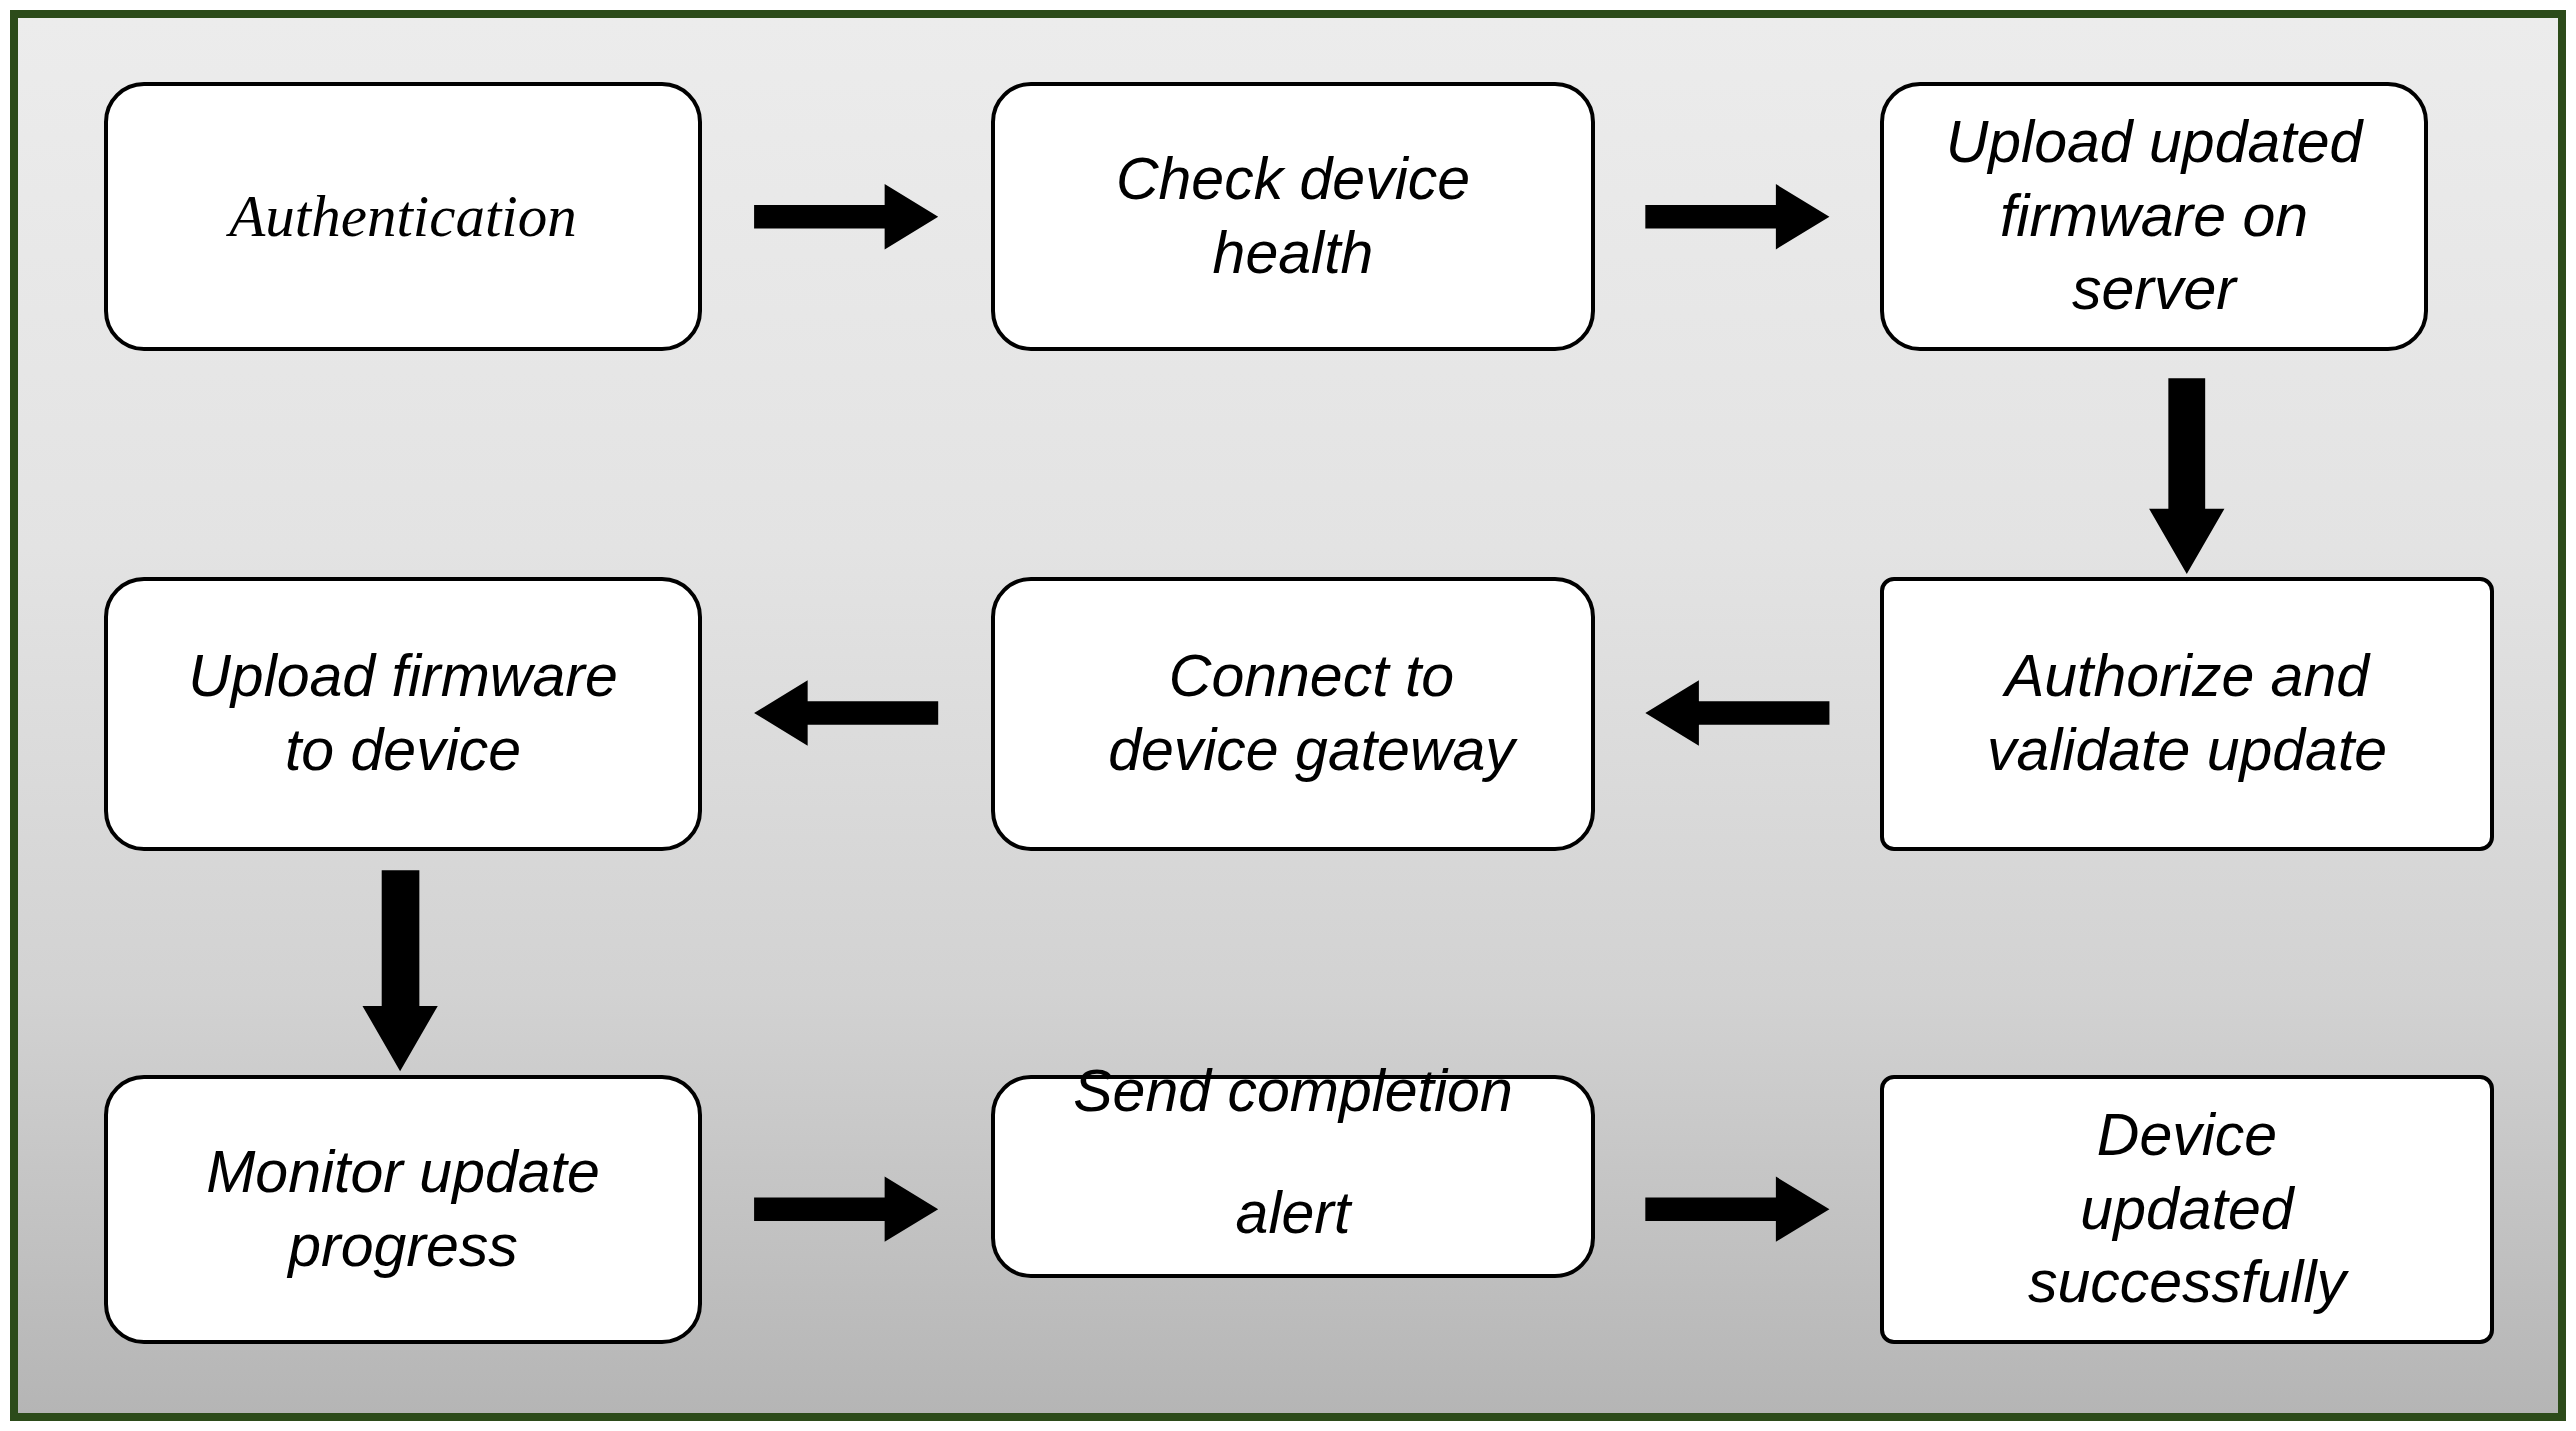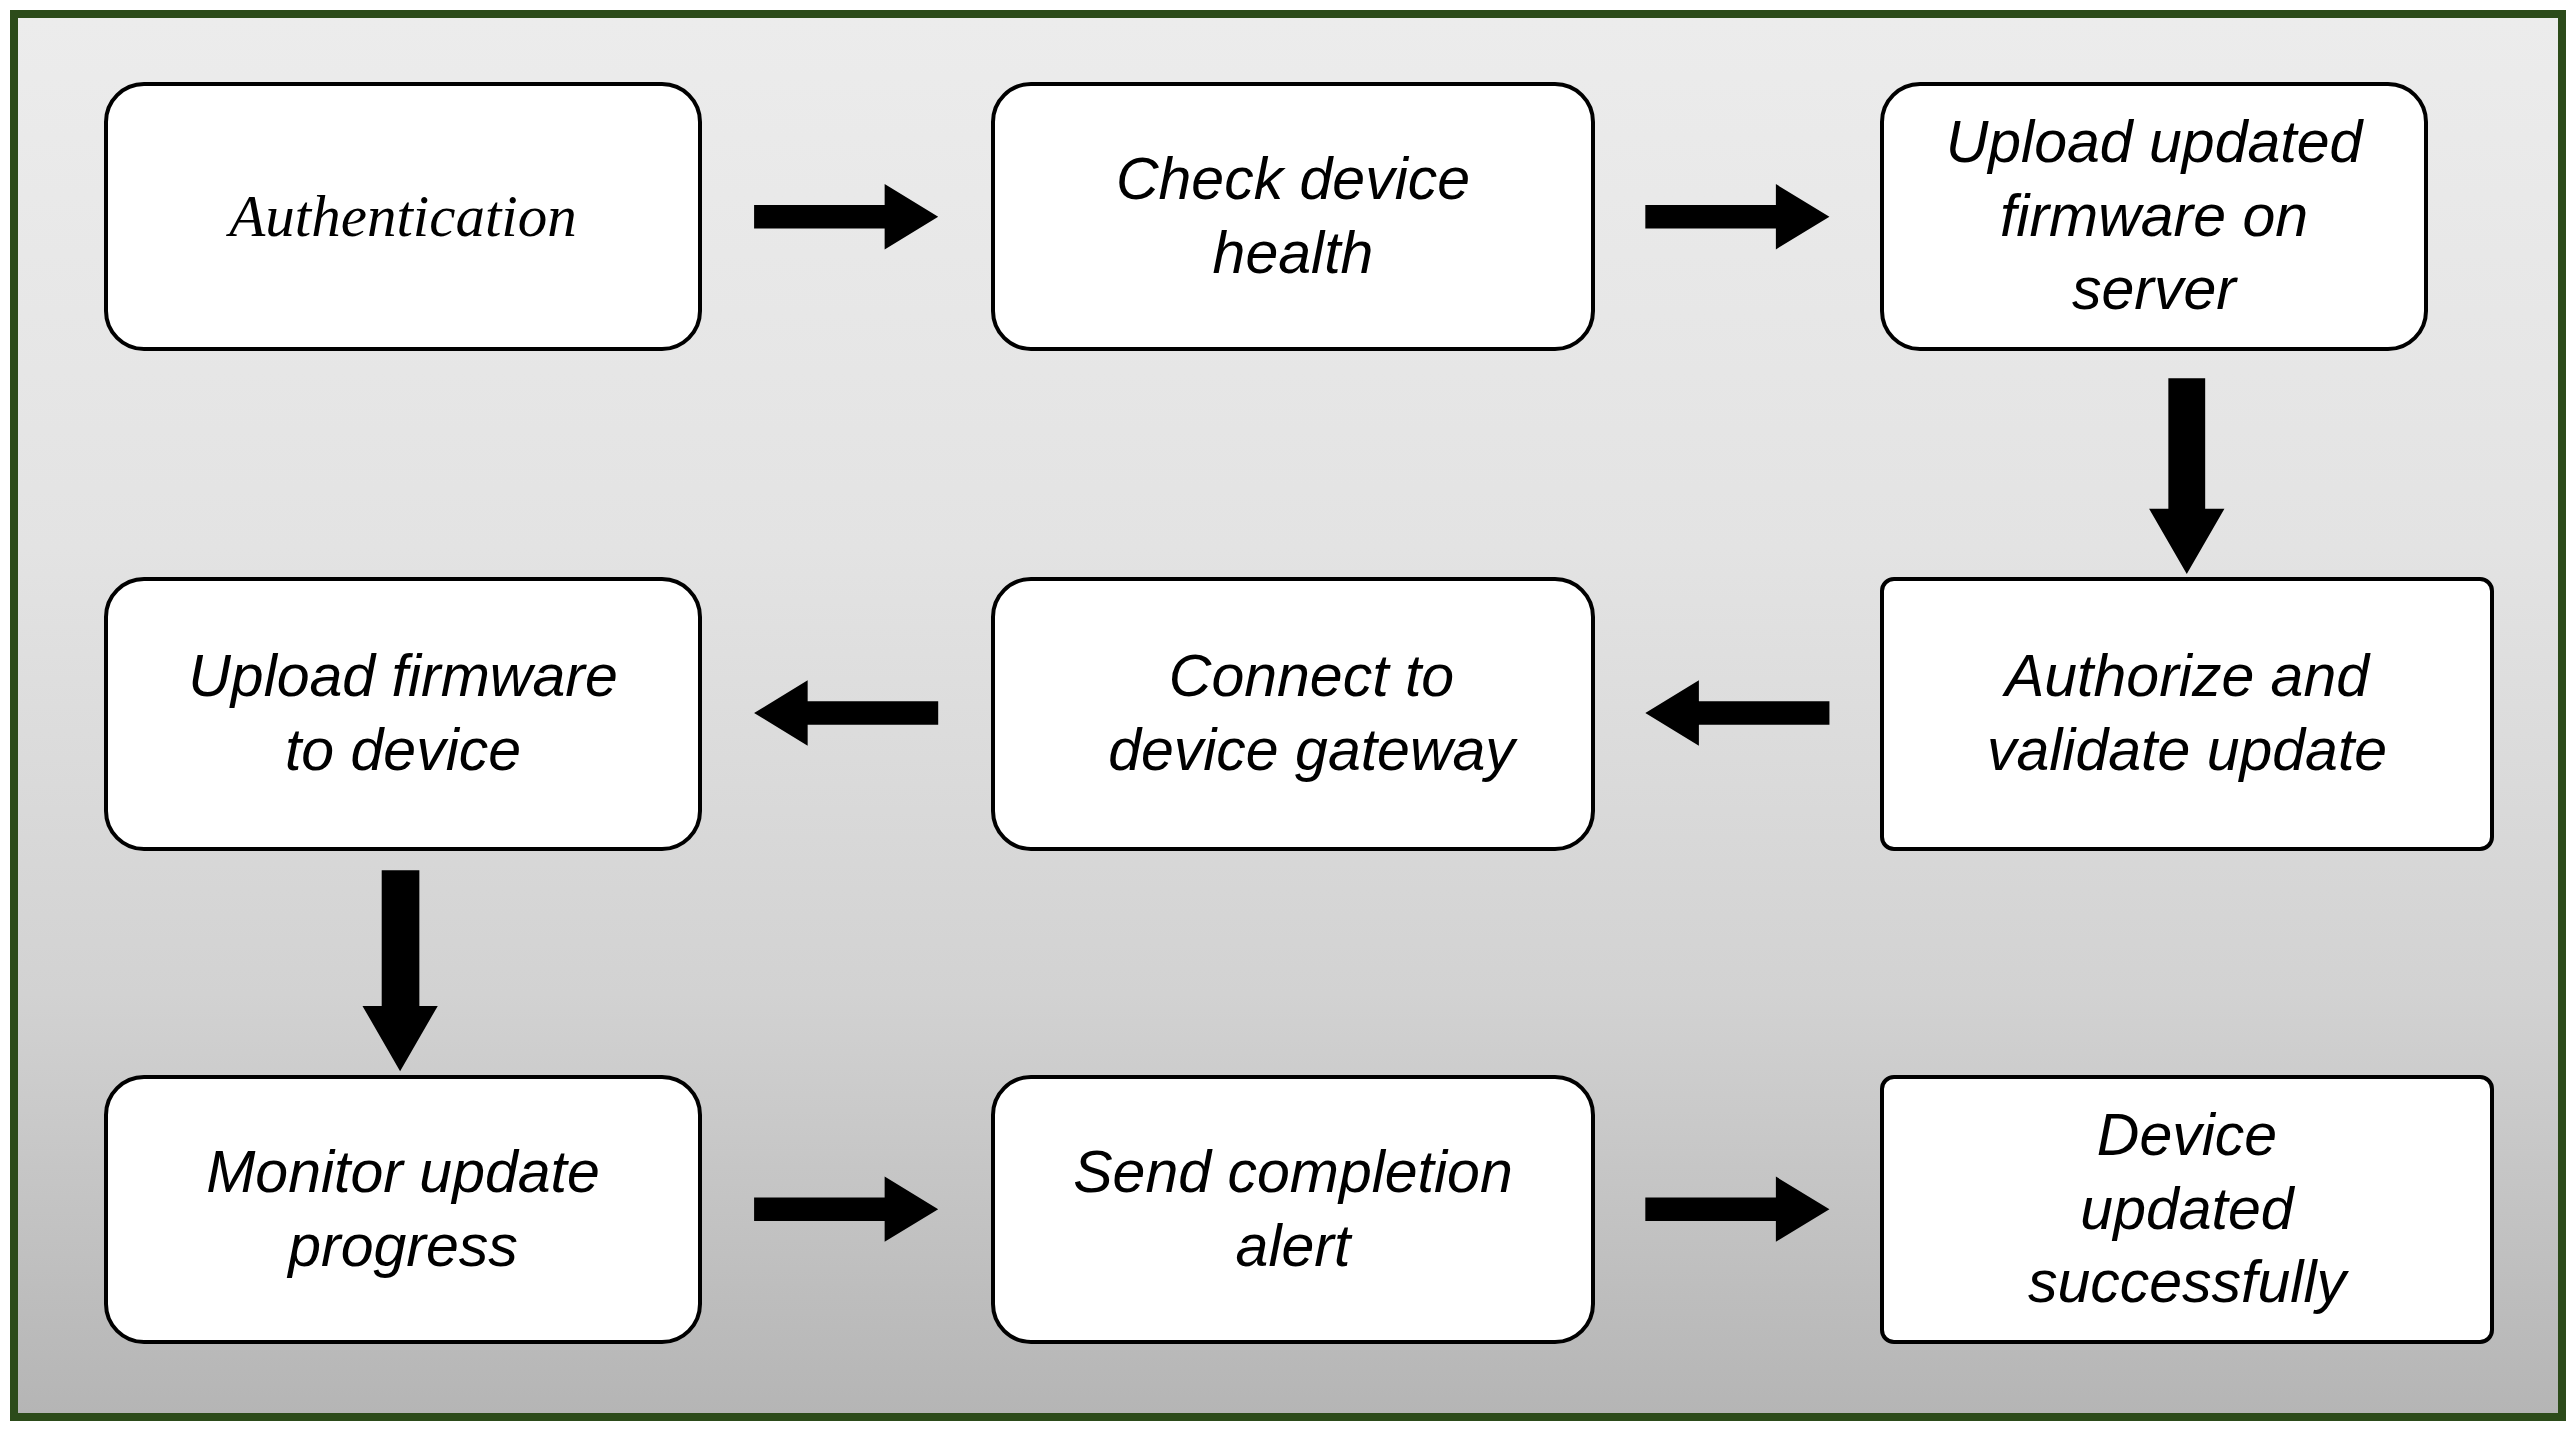--- a/index.html
+++ b/index.html
@@ -114,21 +114,21 @@
     <div class="line">validate update</div>
     <div class="line"></div>
   </div>
 
   <div class="node" style="left:104px; top:1075px; width:598px; height:269px;">
     <div class="line">Monitor update</div>
     <div class="line">progress</div>
     <div class="line"></div>
   </div>
 
-  <div class="node" style="left:991px; top:1075px; width:604px; height:269px;">
+  <div class="node" style="left:991px; top:1075px; width:604px; height:203px;gap:48px;">
     <div class="line">Send completion</div>
     <div class="line">alert</div>
     <div class="line"></div>
   </div>
 
   <div class="node" style="left:1880px; top:1075px; width:614px; height:269px;border-radius:14px;">
     <div class="line">Device</div>
     <div class="line">updated</div>
     <div class="line">successfully</div>
   </div>

